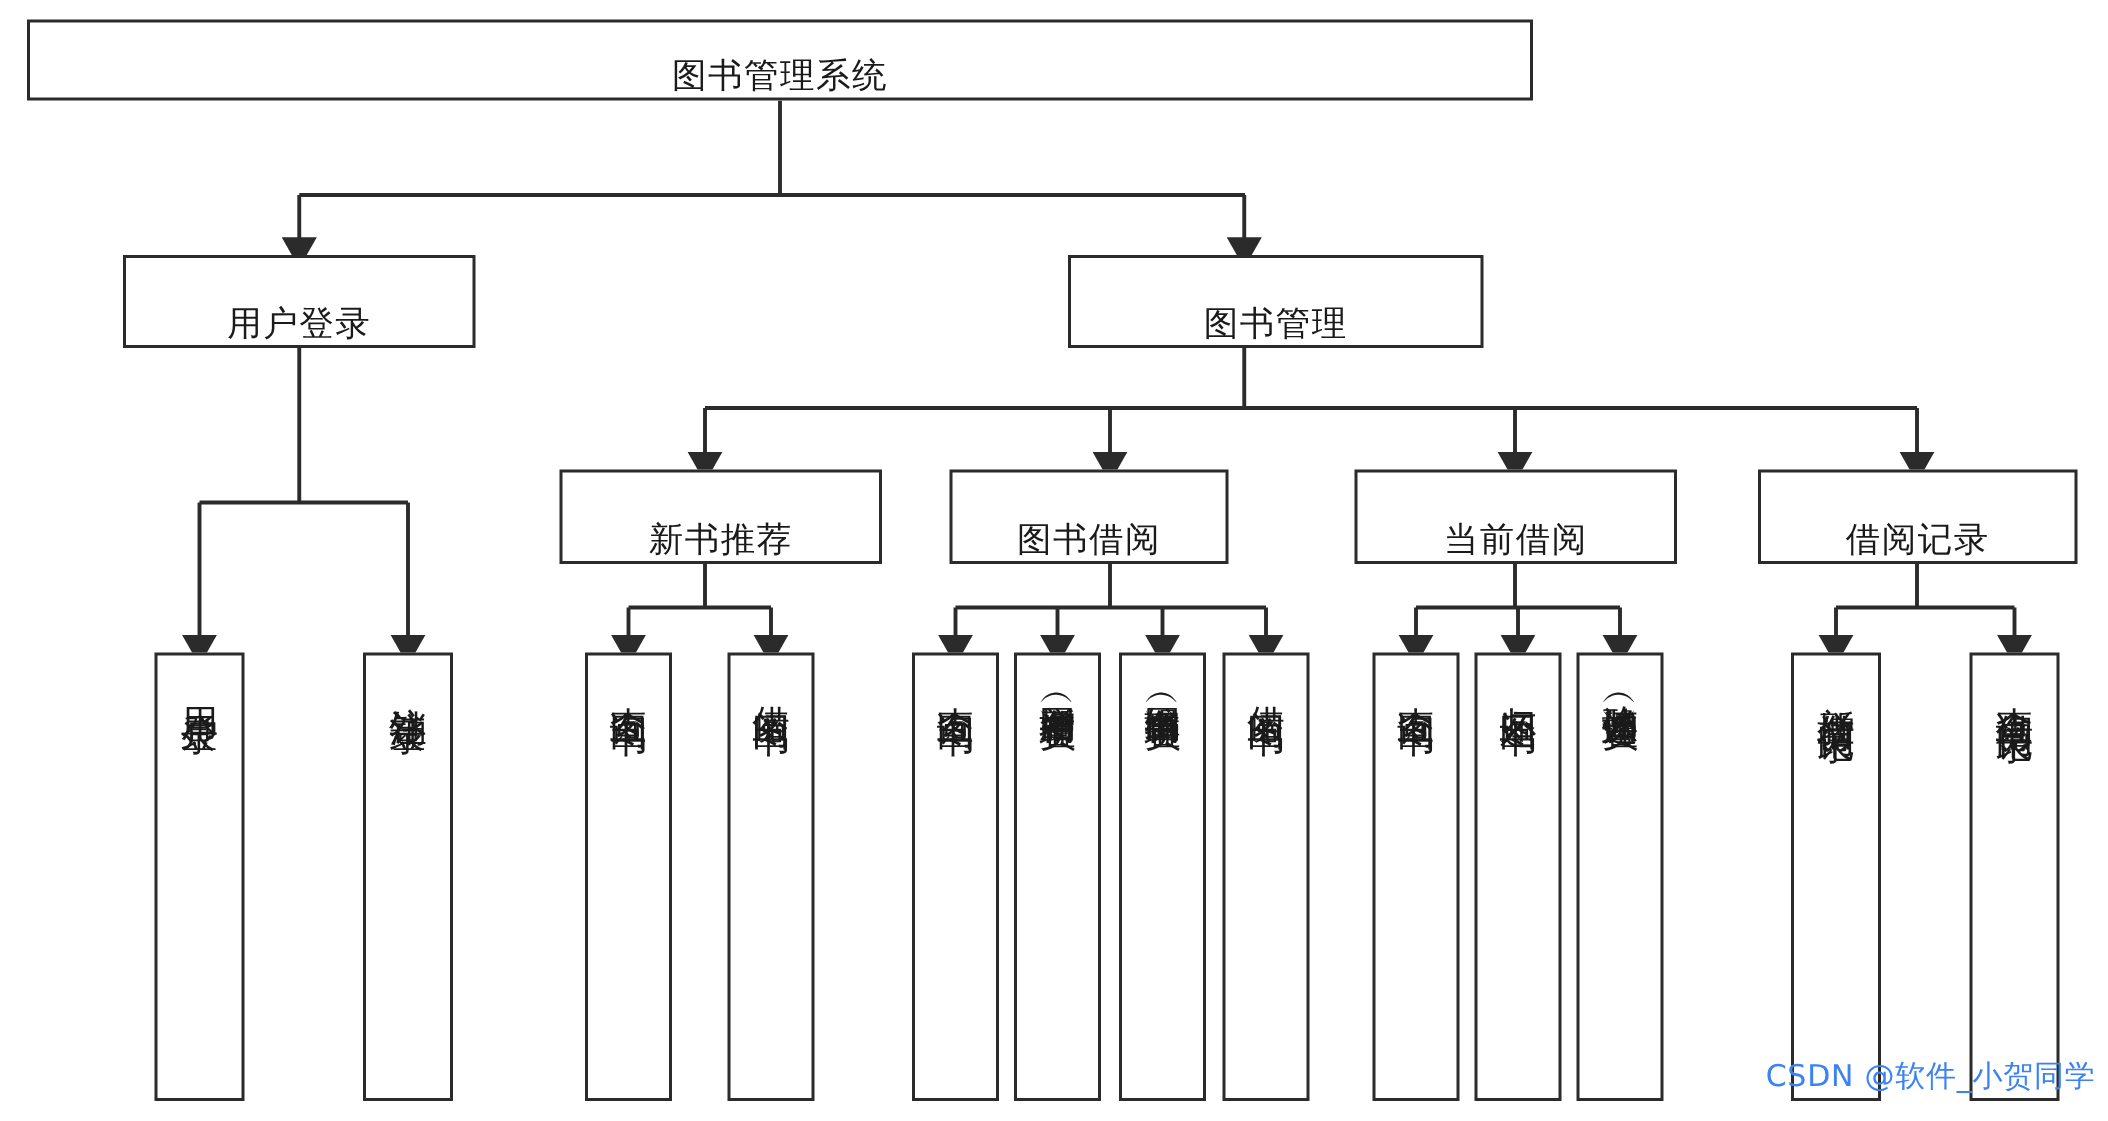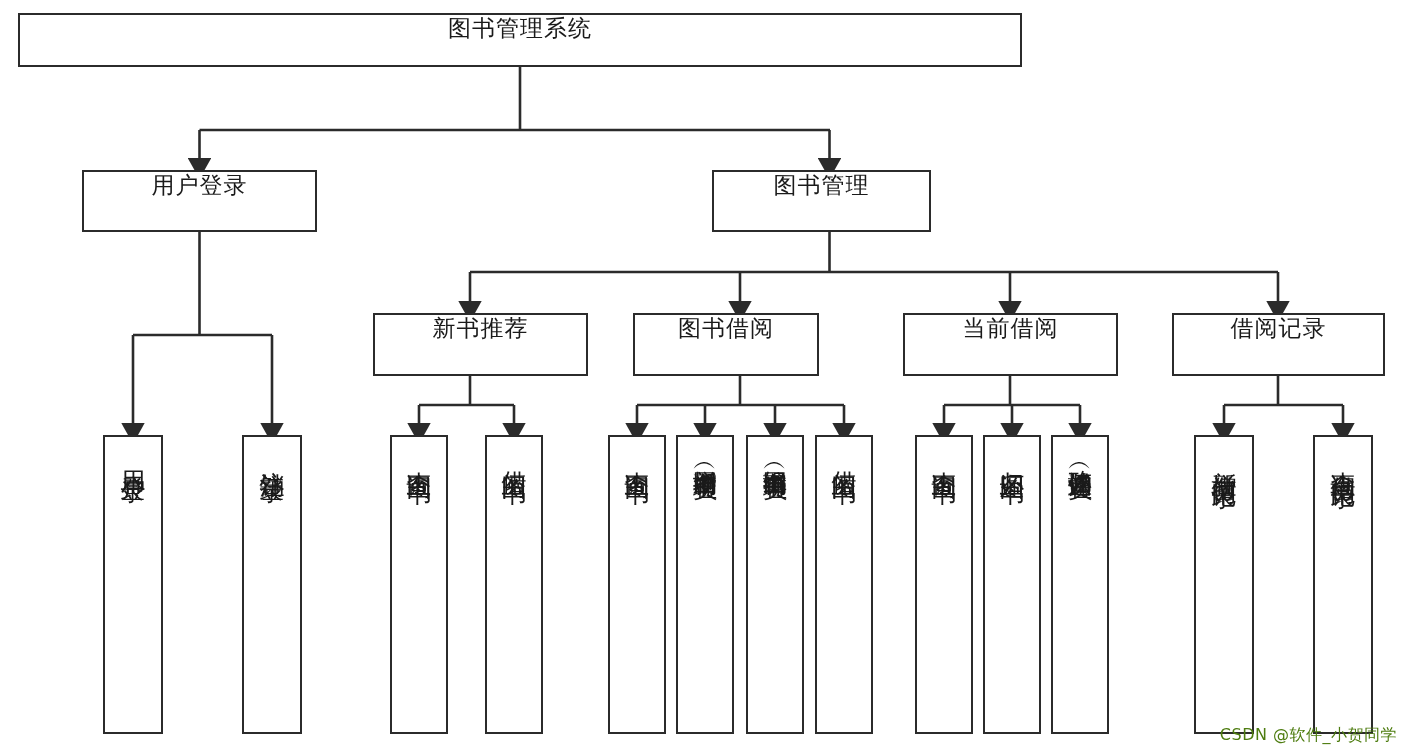--- a/index.html
+++ b/index.html
@@ -25,21 +25,21 @@
     width: 1405px;
     height: 747px;
     pointer-events: none;
   }
   .node {
     position: absolute;
     box-sizing: border-box;
     border: 2px solid #2b2b2b;
     background: #ffffff;
     display: flex;
-    align-items: flex-start;
+    align-items: flex-end;
     justify-content: center;
     color: #1a1a1a;
     line-height: 1.18;
   }
   .node-label {
     display: block;
     text-align: center;
     letter-spacing: 1px;
   }
   
@@ -63,23 +63,23 @@
     line-height: 1;
     white-space: nowrap;
   }
   .node.vert.long .node-label {
     font-size: 24px;
     letter-spacing: 1px;
   }
   #watermark {
     position: absolute;
     right: 8px;
-    bottom: 1px;
-    font-size: 16px;
-    color: #4d7c0f;
+    bottom: 16px;
+    font-size: 20px;
+    color: #3b82f6;
     letter-spacing: 0.5px;
     white-space: nowrap;
     user-select: none;
   }
 </style>
 </head>
 <body>
 
 <div id="diagram-canvas">
 
@@ -133,21 +133,21 @@
     </g>
   </svg>
 
   <div class="node horiz root" style="left:18px; top:13px; width:1004px; height:54px;">
     <span class="node-label">图书管理系统</span>
   </div>
 
   <div class="node horiz" style="left:82px; top:170px; width:235px; height:62px;">
     <span class="node-label">用户登录</span>
   </div>
-  <div class="node horiz" style="left:712px; top:170px; width:219px; height:62px;">
+  <div class="node horiz" style="left:712px; top:170px; width:277px; height:62px;">
     <span class="node-label">图书管理</span>
   </div>
 
   <div class="node horiz" style="left:373px; top:313px; width:215px; height:63px;">
     <span class="node-label">新书推荐</span>
   </div>
   <div class="node horiz" style="left:633px; top:313px; width:186px; height:63px;">
     <span class="node-label">图书借阅</span>
   </div>
   <div class="node horiz" style="left:1172px; top:313px; width:213px; height:63px;">

